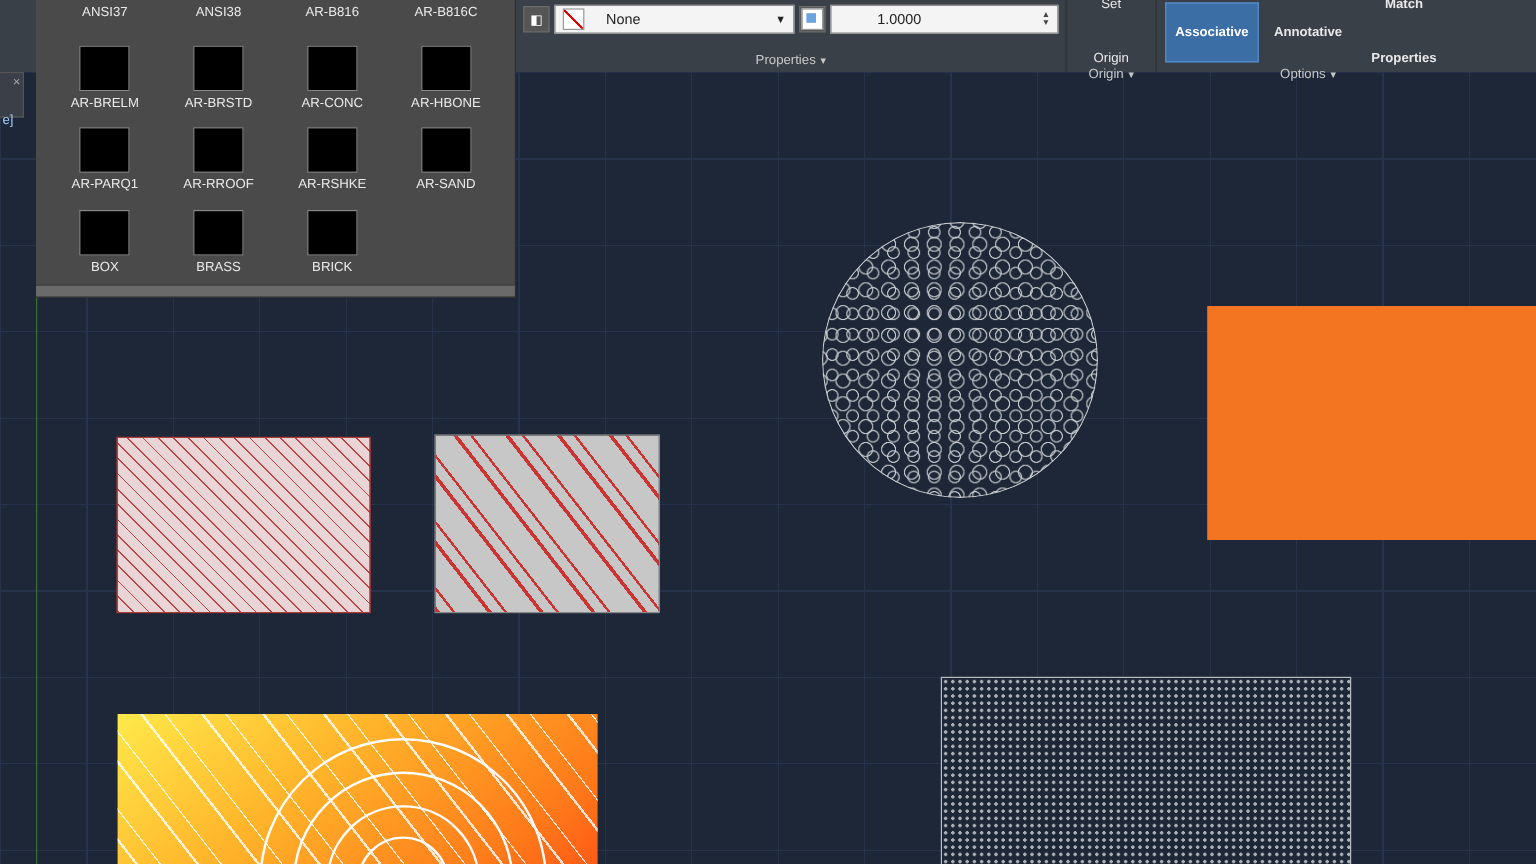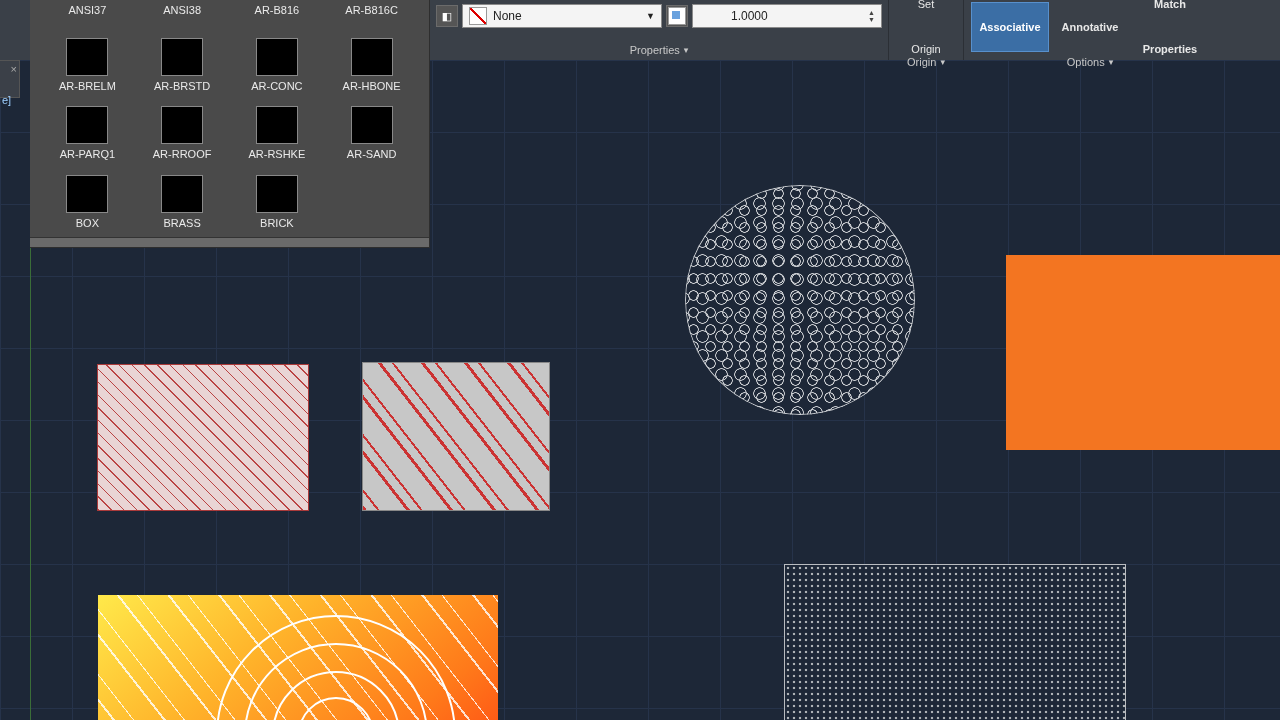--- a/index.html
+++ b/index.html
@@ -30,21 +30,21 @@
   .ribbon-group-label {
     font-size: 11px; color: #c8c8c8; padding: 2px 0 4px;
     display:flex; align-items:center; gap:4px;
   }
   .mini-icon {
     width: 22px; height: 22px; background: #555; border:1px solid #6b6b6b;
     display:inline-flex;align-items:center;justify-content:center;color:#fff;font-size:11px;
   }
   .dropdown {
     height: 24px; background: #f4f4f4; color: #222;
-    display: flex; align-items: center; padding: 0 6px; gap: 6px;
+    display: flex; align-items: center; padding: 0 6px; gap: 18px;
     border: 1px solid #8a8a8a;
   }
   .dropdown .dd-arrow { margin-left: auto; font-size: 9px;}
   .dd-none { width: 200px; }
   .dd-num { width: 190px; justify-content: space-between; padding-left: 38px;}
   .dd-num .spinners { display:flex; flex-direction:column; font-size:7px; line-height:7px; color:#444;}
   .big-btn {
     display:flex; flex-direction:column; align-items:center; justify-content:center;
     width: 78px; height: 50px; text-align:center; font-size:11px; line-height:13px;
     padding: 2px 4px; margin:2px 1px; color:#e8e8e8;gap:32px;

